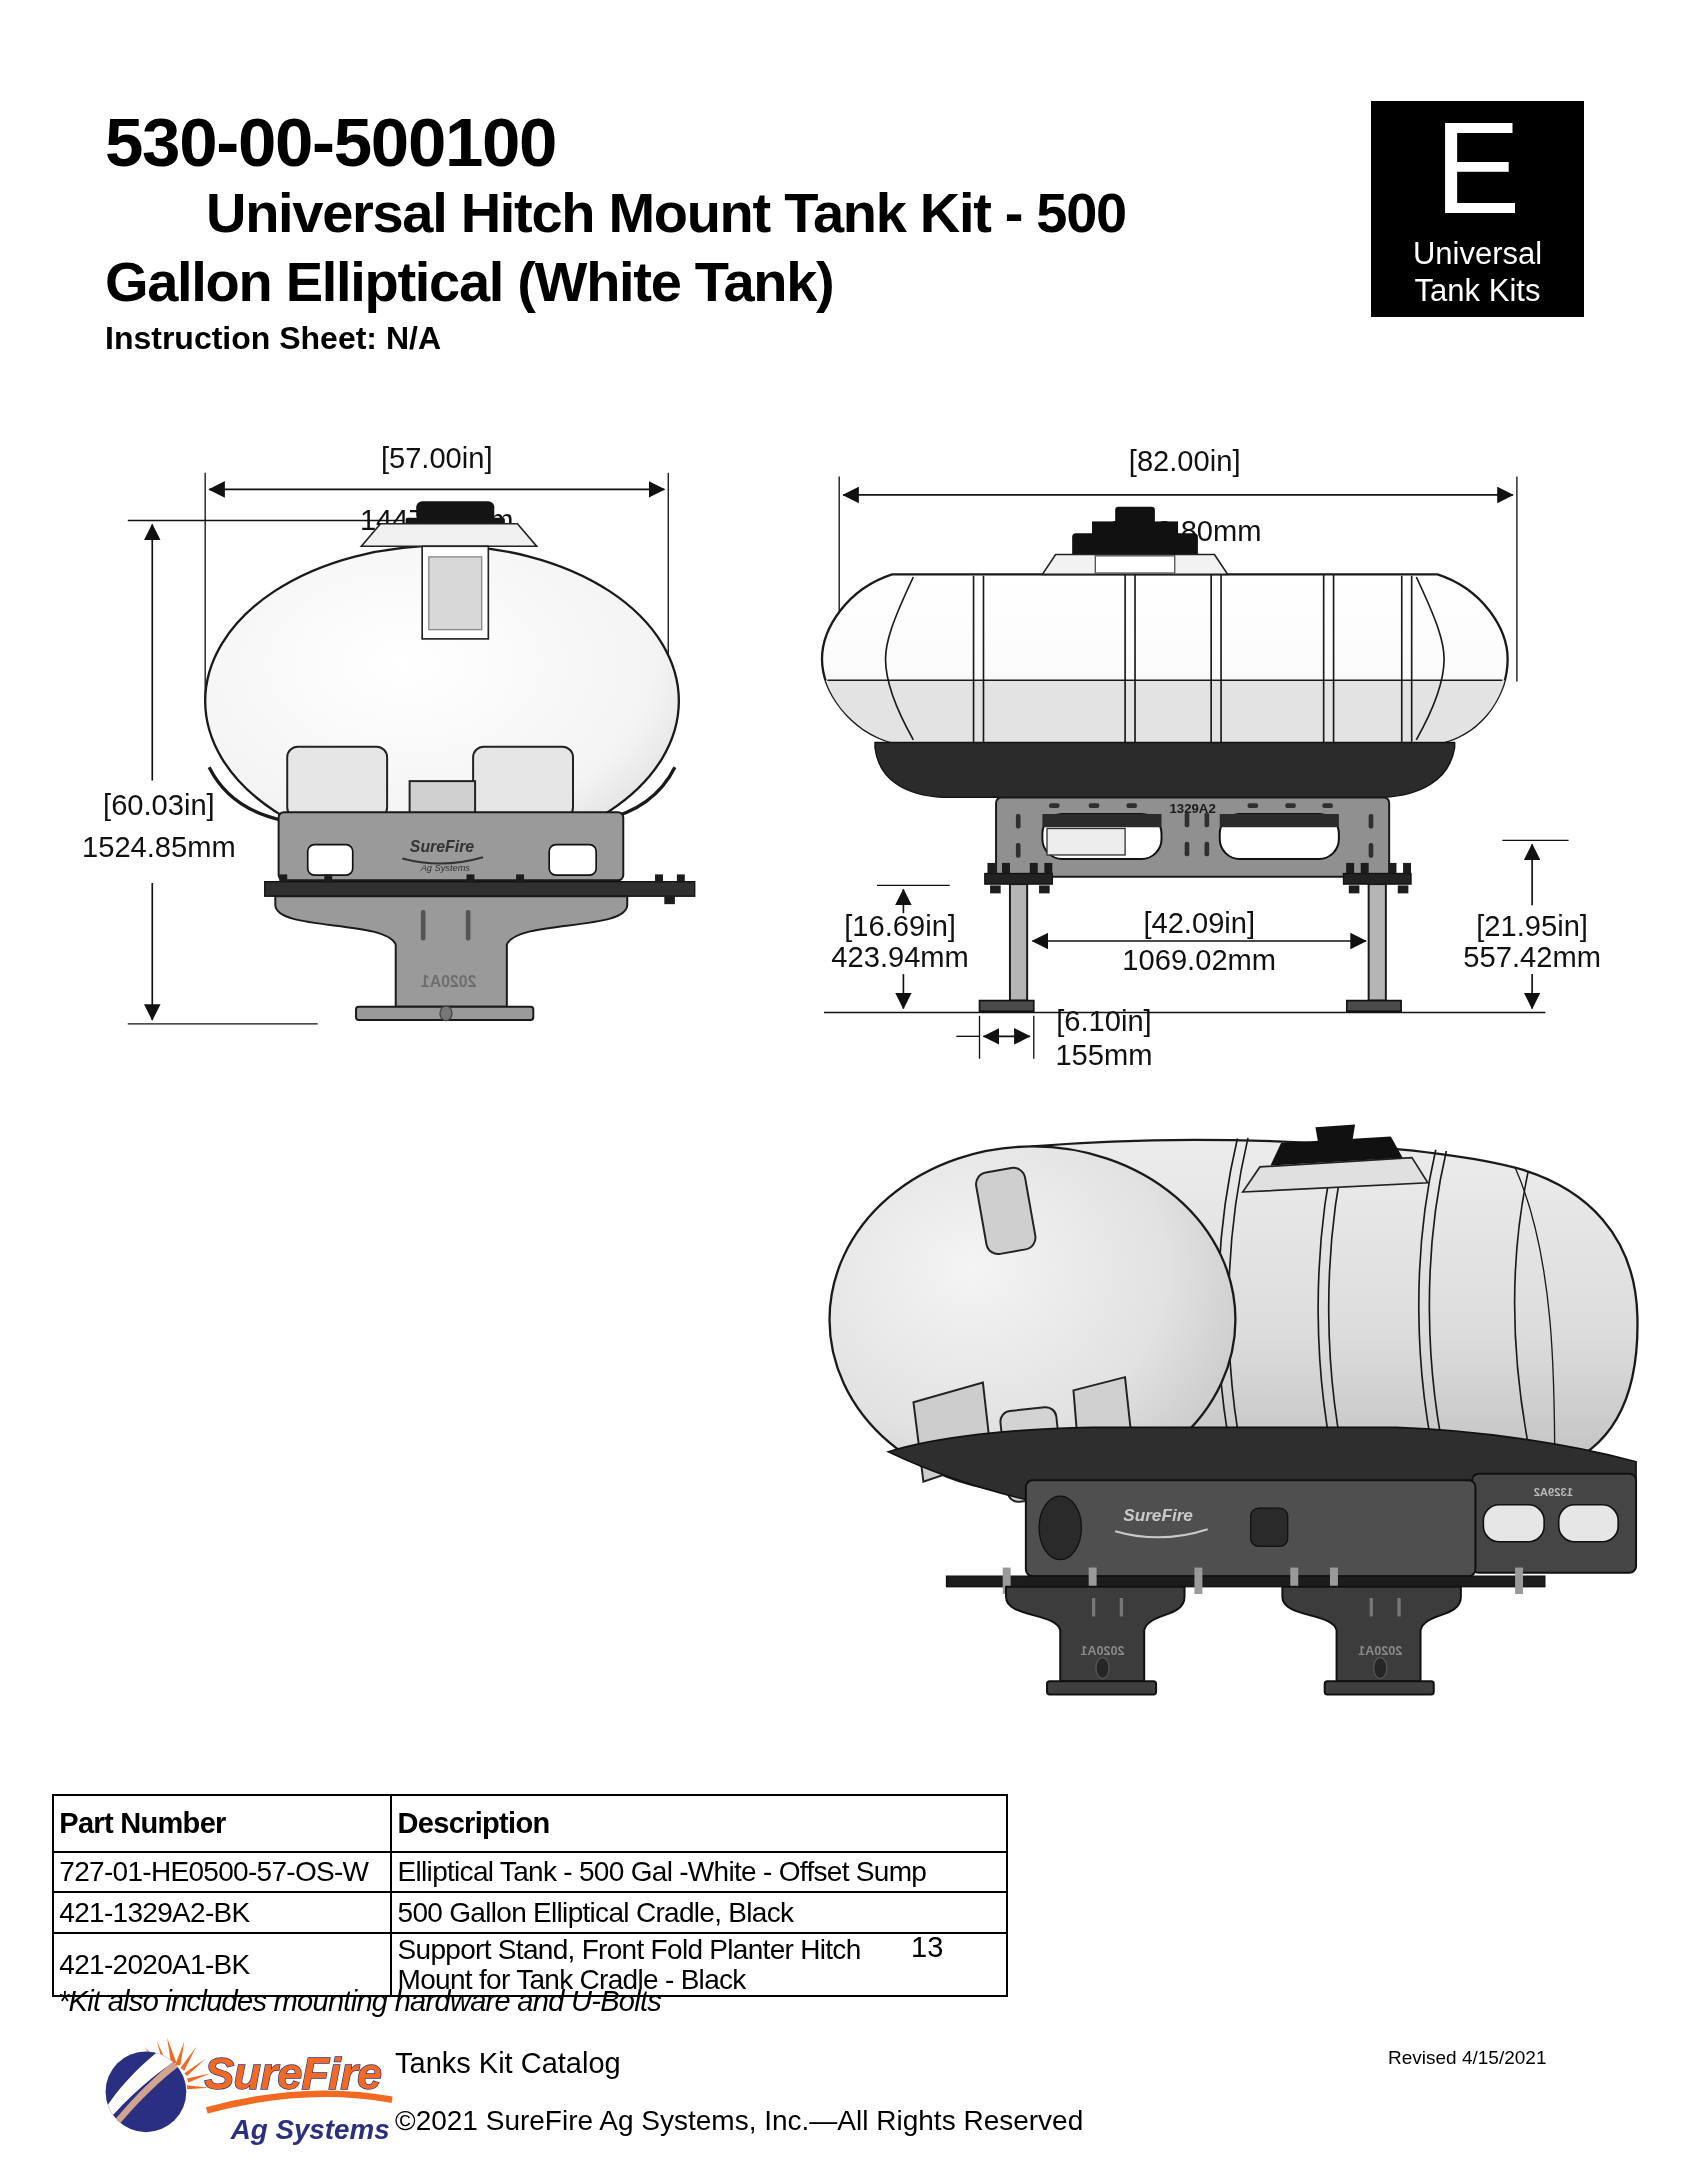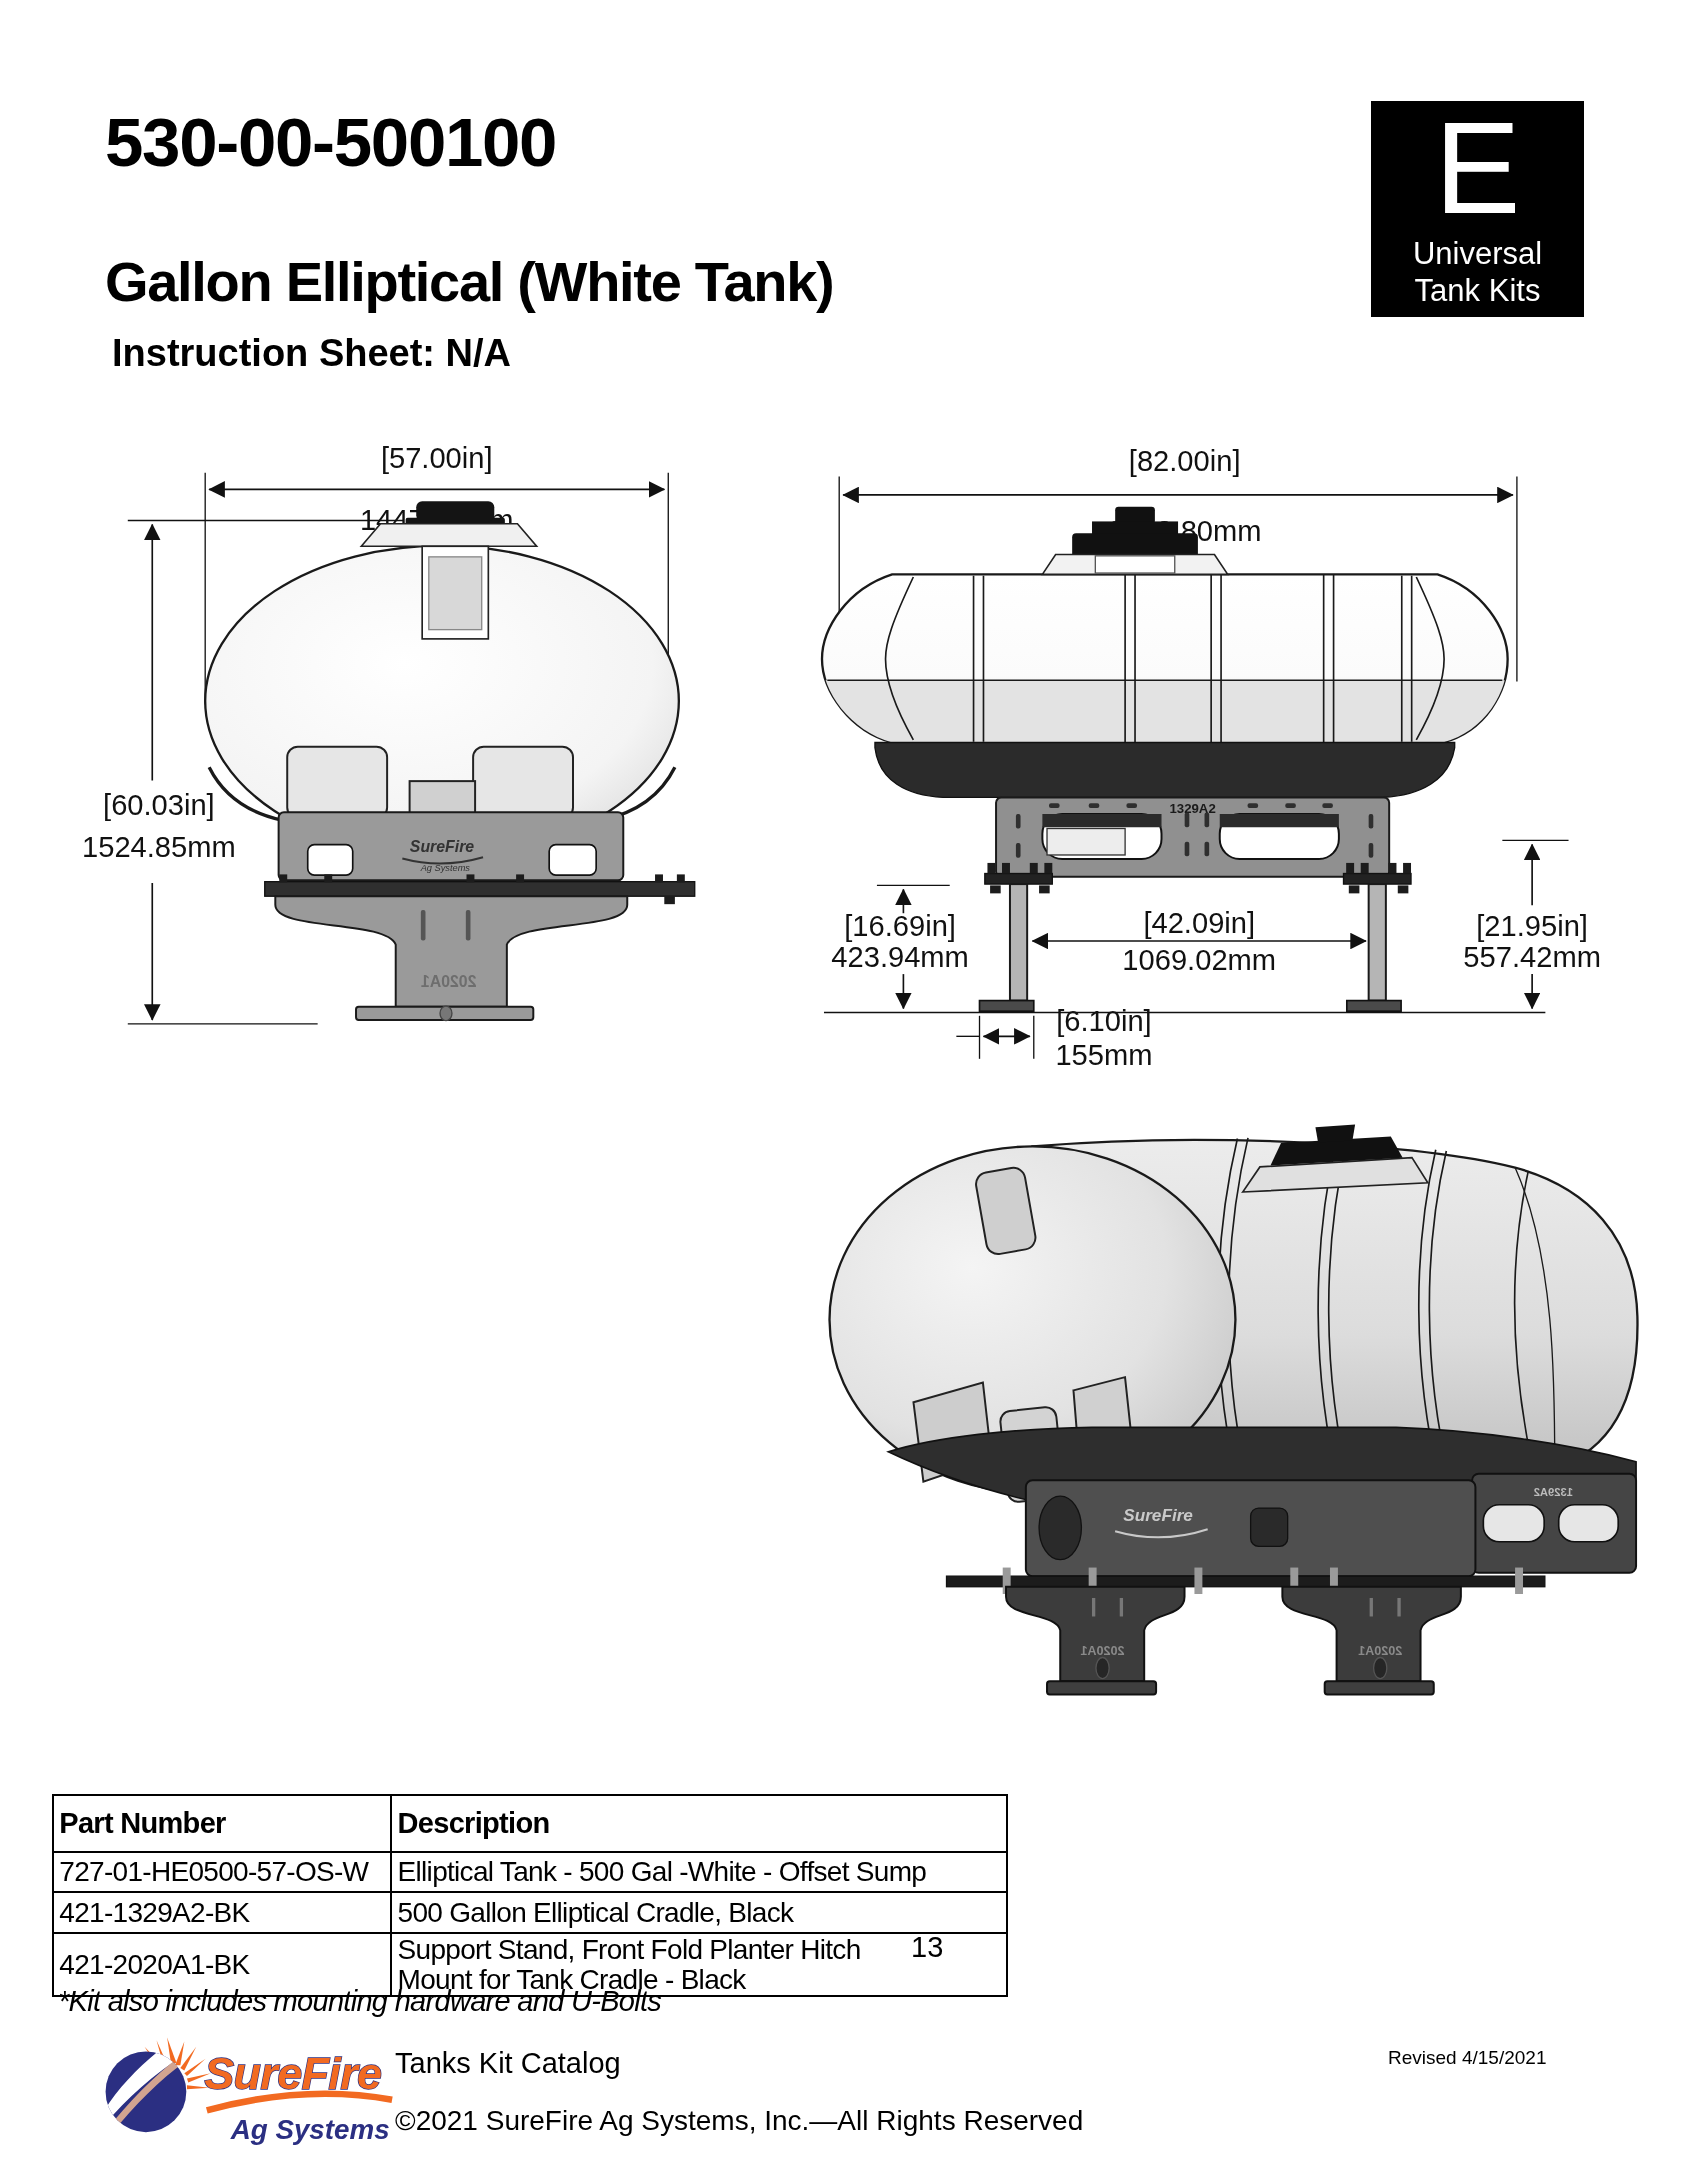--- a/index.html
+++ b/index.html
@@ -3,21 +3,21 @@
 <meta charset="utf-8">
 <style>
   html,body{margin:0;padding:0;background:#777;}
   .page{position:relative;width:1687px;height:2183px;background:#ffffff;
         font-family:"Liberation Sans",sans-serif;color:#000;overflow:hidden;}
   .abs{position:absolute;}
   
   .pn{left:105px;top:103px;font-size:69px;font-weight:bold;letter-spacing:-1.3px;}
   .t1{left:206px;top:180px;font-size:56px;font-weight:bold;letter-spacing:-1.3px;}
   .t2{left:105px;top:249px;font-size:56px;font-weight:bold;letter-spacing:-1.3px;}
-  .t3{left:112px;top:320px;font-size:38px;font-weight:bold;margin-top:12px;}
+  .t3{left:105px;top:320px;font-size:32px;font-weight:bold;}
   .catbox{left:1371px;top:101px;width:213px;height:216px;background:#000;color:#fff;
           display:flex;flex-direction:column;align-items:center;justify-content:flex-start;}
   .catletter{font-size:129px;line-height:1.05;font-weight:400;}
   .catline{font-size:31px;line-height:1.18;}
   
   .dim{font-size:44px;fill:#111;}
   .dimsmall{font-size:24px;fill:#333;}
   svg{overflow:visible;}
   
   table.parts{position:absolute;left:52px;top:1794px;border-collapse:collapse;table-layout:fixed;padding-left:40px;}
@@ -31,20 +31,21 @@
   .fpage{left:900px;top:1931px;font-size:29px;margin-left:11px;}
   .frev{left:1388px;top:2047px;font-size:19px;}
   .fcopy{left:395px;top:2105px;font-size:28px;}
 </style>
 </head>
 <body>
 
 <div class="page">
 
   <div class="abs pn">530-00-500100</div>
+  <div class="abs t1">Universal Hitch Mount Tank Kit - 500</div>
   <div class="abs t2">Gallon Elliptical (White Tank)</div>
   <div class="abs t3">Instruction Sheet: N/A</div>
 
   <div class="abs catbox">
     <div class="catletter">E</div>
     <div class="catline">Universal</div>
     <div class="catline">Tank Kits</div>
   </div>
 
   <svg class="abs" style="left:86px;top:410px" width="675" height="645" viewBox="0 0 1020 975">

